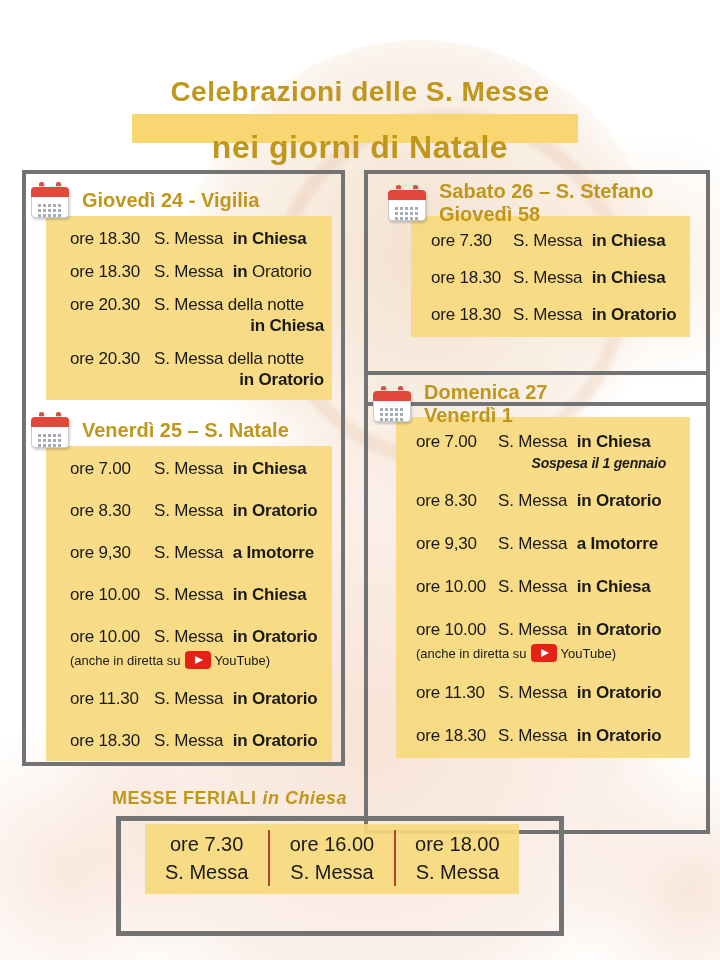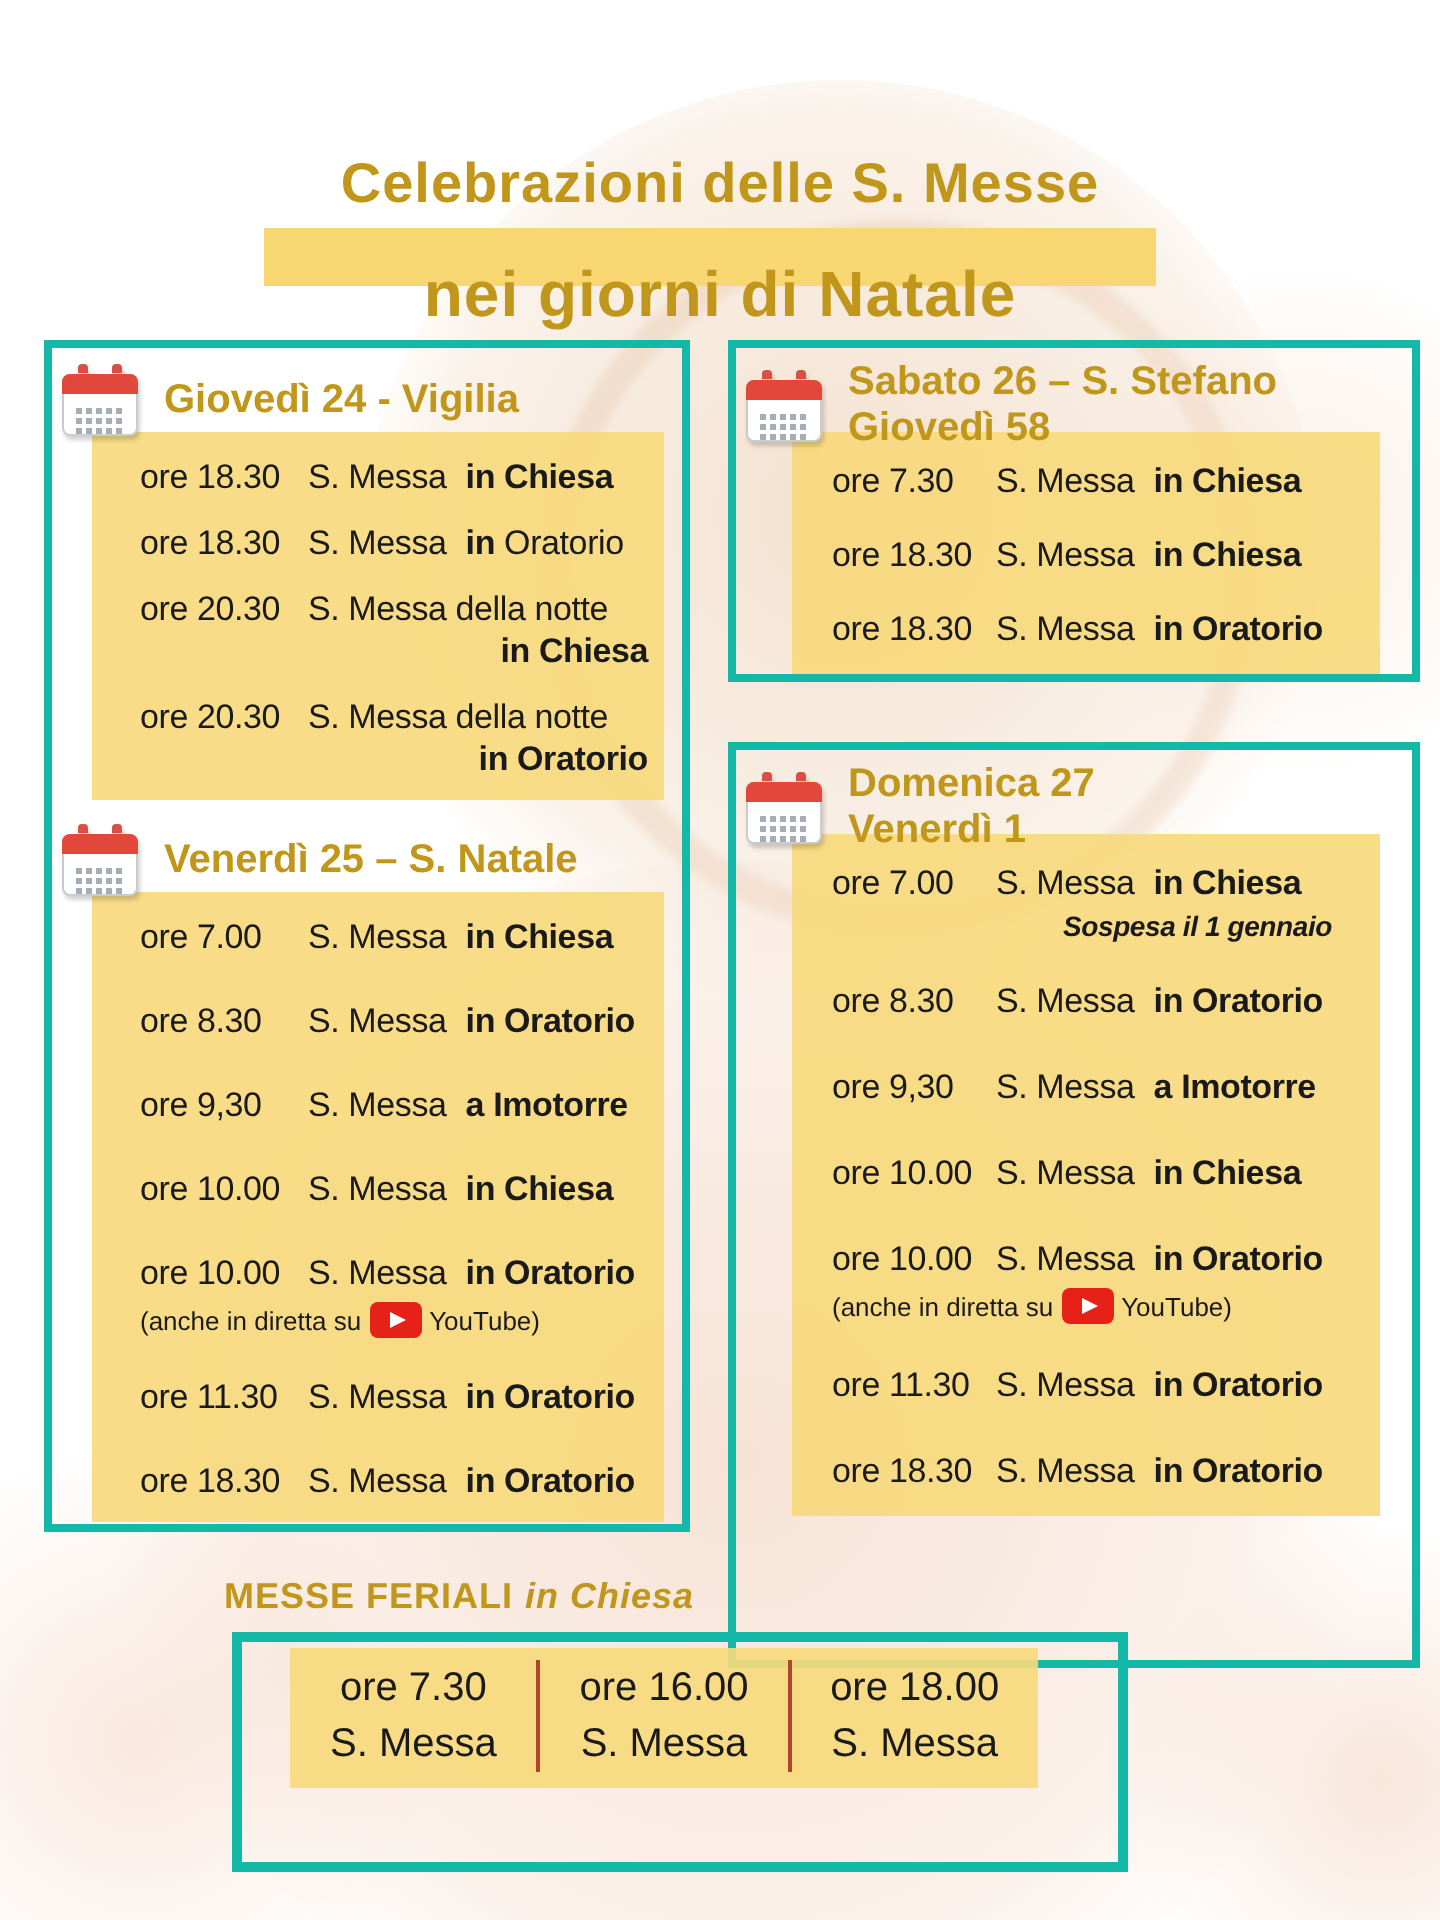--- a/index.html
+++ b/index.html
@@ -18,23 +18,23 @@
         background:radial-gradient(circle, rgba(246,222,204,.5), rgba(246,222,204,0) 70%);}
   #orn6{left:560px;top:760px;width:260px;height:260px;
         background:radial-gradient(circle, rgba(240,200,175,.45), rgba(240,200,175,0) 70%);}
   
   .title{position:absolute;left:0;right:0;top:0;height:170px;text-align:center;
          color:#C0971A;font-weight:800;z-index:2;}
   .band{position:absolute;left:132px;top:114px;width:446px;height:29px;background:#F8D671;}
   .t1{position:absolute;left:0;right:0;top:76px;font-size:28px;letter-spacing:.5px;}
   .t2{position:absolute;left:0;right:0;top:129px;font-size:32px;letter-spacing:.5px;}
   
-  .box{position:absolute;border:4px solid #14b8a6;box-sizing:border-box;z-index:2;overflow:hidden;}
+  .box{position:absolute;border:4px solid #737373;box-sizing:border-box;z-index:2;overflow:hidden;}
   .left-box{left:22px;top:170px;width:323px;height:596px;}
-  .rt-box{left:364px;top:170px;width:346px;height:171px;}
+  .rt-box{left:364px;top:170px;width:346px;height:236px;padding-left:15px;}
   .rb-box{left:364px;top:371px;width:346px;height:463px;}
   .bot-box{left:116px;top:816px;width:448px;height:120px;border-width:5px;}
   .sec-head{position:relative;display:flex;align-items:center;gap:12px;margin:6px 0 2px 4px;z-index:1;}
   .sec-head h2{margin:0;font-size:20px;line-height:23px;color:#C0971A;font-weight:800;}
   .hl{position:relative;background:rgba(247,217,125,.92);z-index:0;}
   .left-box .hl{margin:-6px 9px 0 20px;padding:12px 2px 8px 24px;}
   .left-box .hl2{margin-top:-6px;}
   .rt-box .hl,.rb-box .hl{margin:-12px 16px 0 28px;padding:14px 2px 10px 20px;}
   
   .row{font-size:17px;line-height:21px;letter-spacing:-.2px;margin-bottom:12px;}

